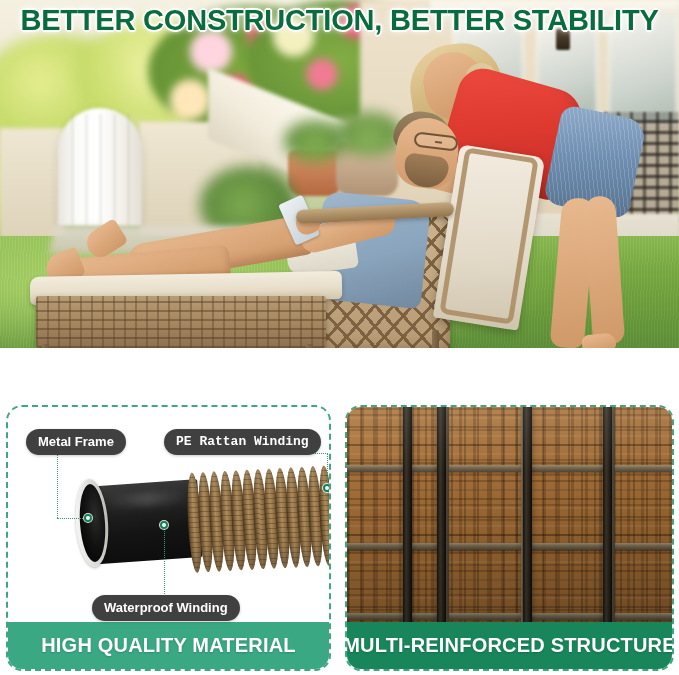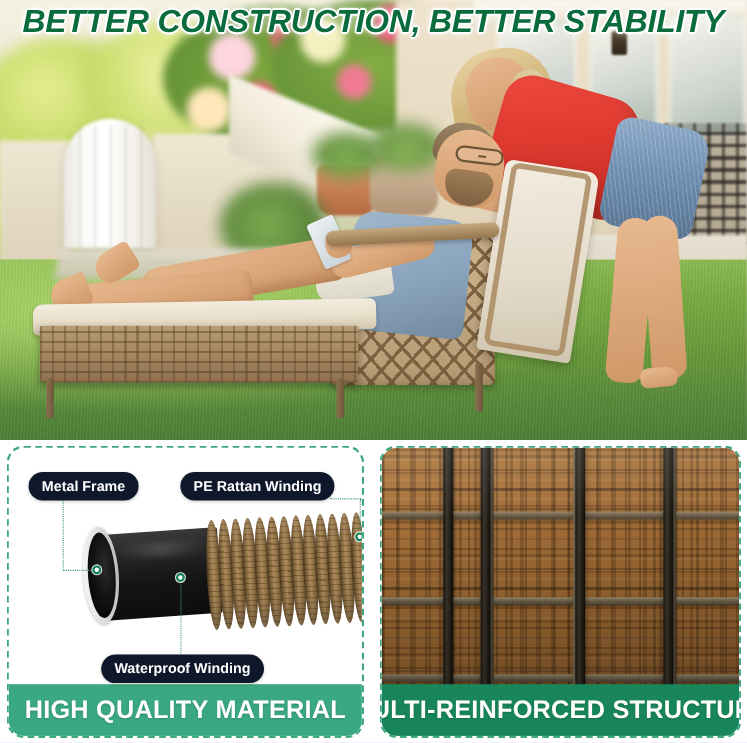--- a/index.html
+++ b/index.html
@@ -5,22 +5,22 @@
   * { margin:0; padding:0; box-sizing:border-box; }
   html,body { width:679px; height:675px; overflow:hidden; }
   body {
     font-family:"Liberation Sans", sans-serif;
     background:#ffffff;
     position:relative;
   }
 
   
   .hero {
-    position:absolute; left:0; top:0; width:679px; height:400px;
-    overflow:hidden; background:#c4b5fd;font-style:italic;
+    position:absolute; left:0; top:0; width:679px; height:348px;
+    overflow:hidden; background:#c4b5fd;
   }
   
   .bg-sky {
     position:absolute; inset:0;
     background:
       linear-gradient(180deg,#f5f1e2 0%,#efe9d6 18%,#e7e0c8 34%, #d8d3b8 46%, #bfcf9a 60%, #8fb95f 72%, #74a845 84%, #6aa03c 100%);
   }
   
   .foliage {
     position:absolute; border-radius:50%;
@@ -322,21 +322,21 @@
     overflow:hidden;
     background:#ffffff;
   }
   .panel.left  { left:6px;   width:325px; }
   .panel.right { left:345px; width:329px; }
 
   
   .caption {
     position:absolute; left:0; bottom:0; width:100%; height:47px;
     display:flex; align-items:center; justify-content:center;
-    color:#ffffff; font-weight:bold; font-size:23px;
+    color:#ffffff; font-weight:bold; font-size:20px;
     letter-spacing:.2px; white-space:nowrap;
     text-shadow:0 1px 2px rgba(0,0,0,.18);
     margin-top:44px;
   }
   .caption.a { background:#3aa882; }
   .caption.b { background:#18865a; }
 
   
   .tube-wrap { position:absolute; left:0; top:0; width:100%; height:219px; overflow:hidden; }
   .tube-black {
@@ -375,32 +375,32 @@
     box-shadow:inset 0 6px 10px rgba(255,255,255,.10), inset 0 -8px 12px rgba(0,0,0,.38);
   }
   .coil:after {
     content:""; position:absolute; inset:0; border-radius:50%;
     background:repeating-linear-gradient(4deg, rgba(60,40,18,.35) 0 1px, rgba(0,0,0,0) 1px 5px);
   }
 
   
   .lbl {
     position:absolute;
-    background:#0f172a;
+    background:#404040;
     color:#ffffff;
     font-weight:bold;
     font-size:13px;
     padding:5px 12px 6px 12px;
     border-radius:13px;
     white-space:nowrap;
     box-shadow:0 1px 3px rgba(0,0,0,.22);
     z-index:6;
   }
   .lbl-metal { left:18px;  top:22px; }
-  .lbl-pe    { left:156px; top:22px; }
+  .lbl-pe    { left:156px; top:22px;font-family:Liberation Mono, monospace; }
   .lbl-wp    { left:84px;  top:188px; }
 
   
   .ld { position:absolute; z-index:5; }
   .ld-v { width:0; border-left:1px dotted #3e9a74; }
   .ld-h { height:0; border-top:1px dotted #3e9a74; }
   .dot {
     position:absolute; width:8px; height:8px; border-radius:50%;
     background:#ffffff; border:2.5px solid #128055; z-index:7;
     box-shadow:0 0 0 1px rgba(255,255,255,.85);

